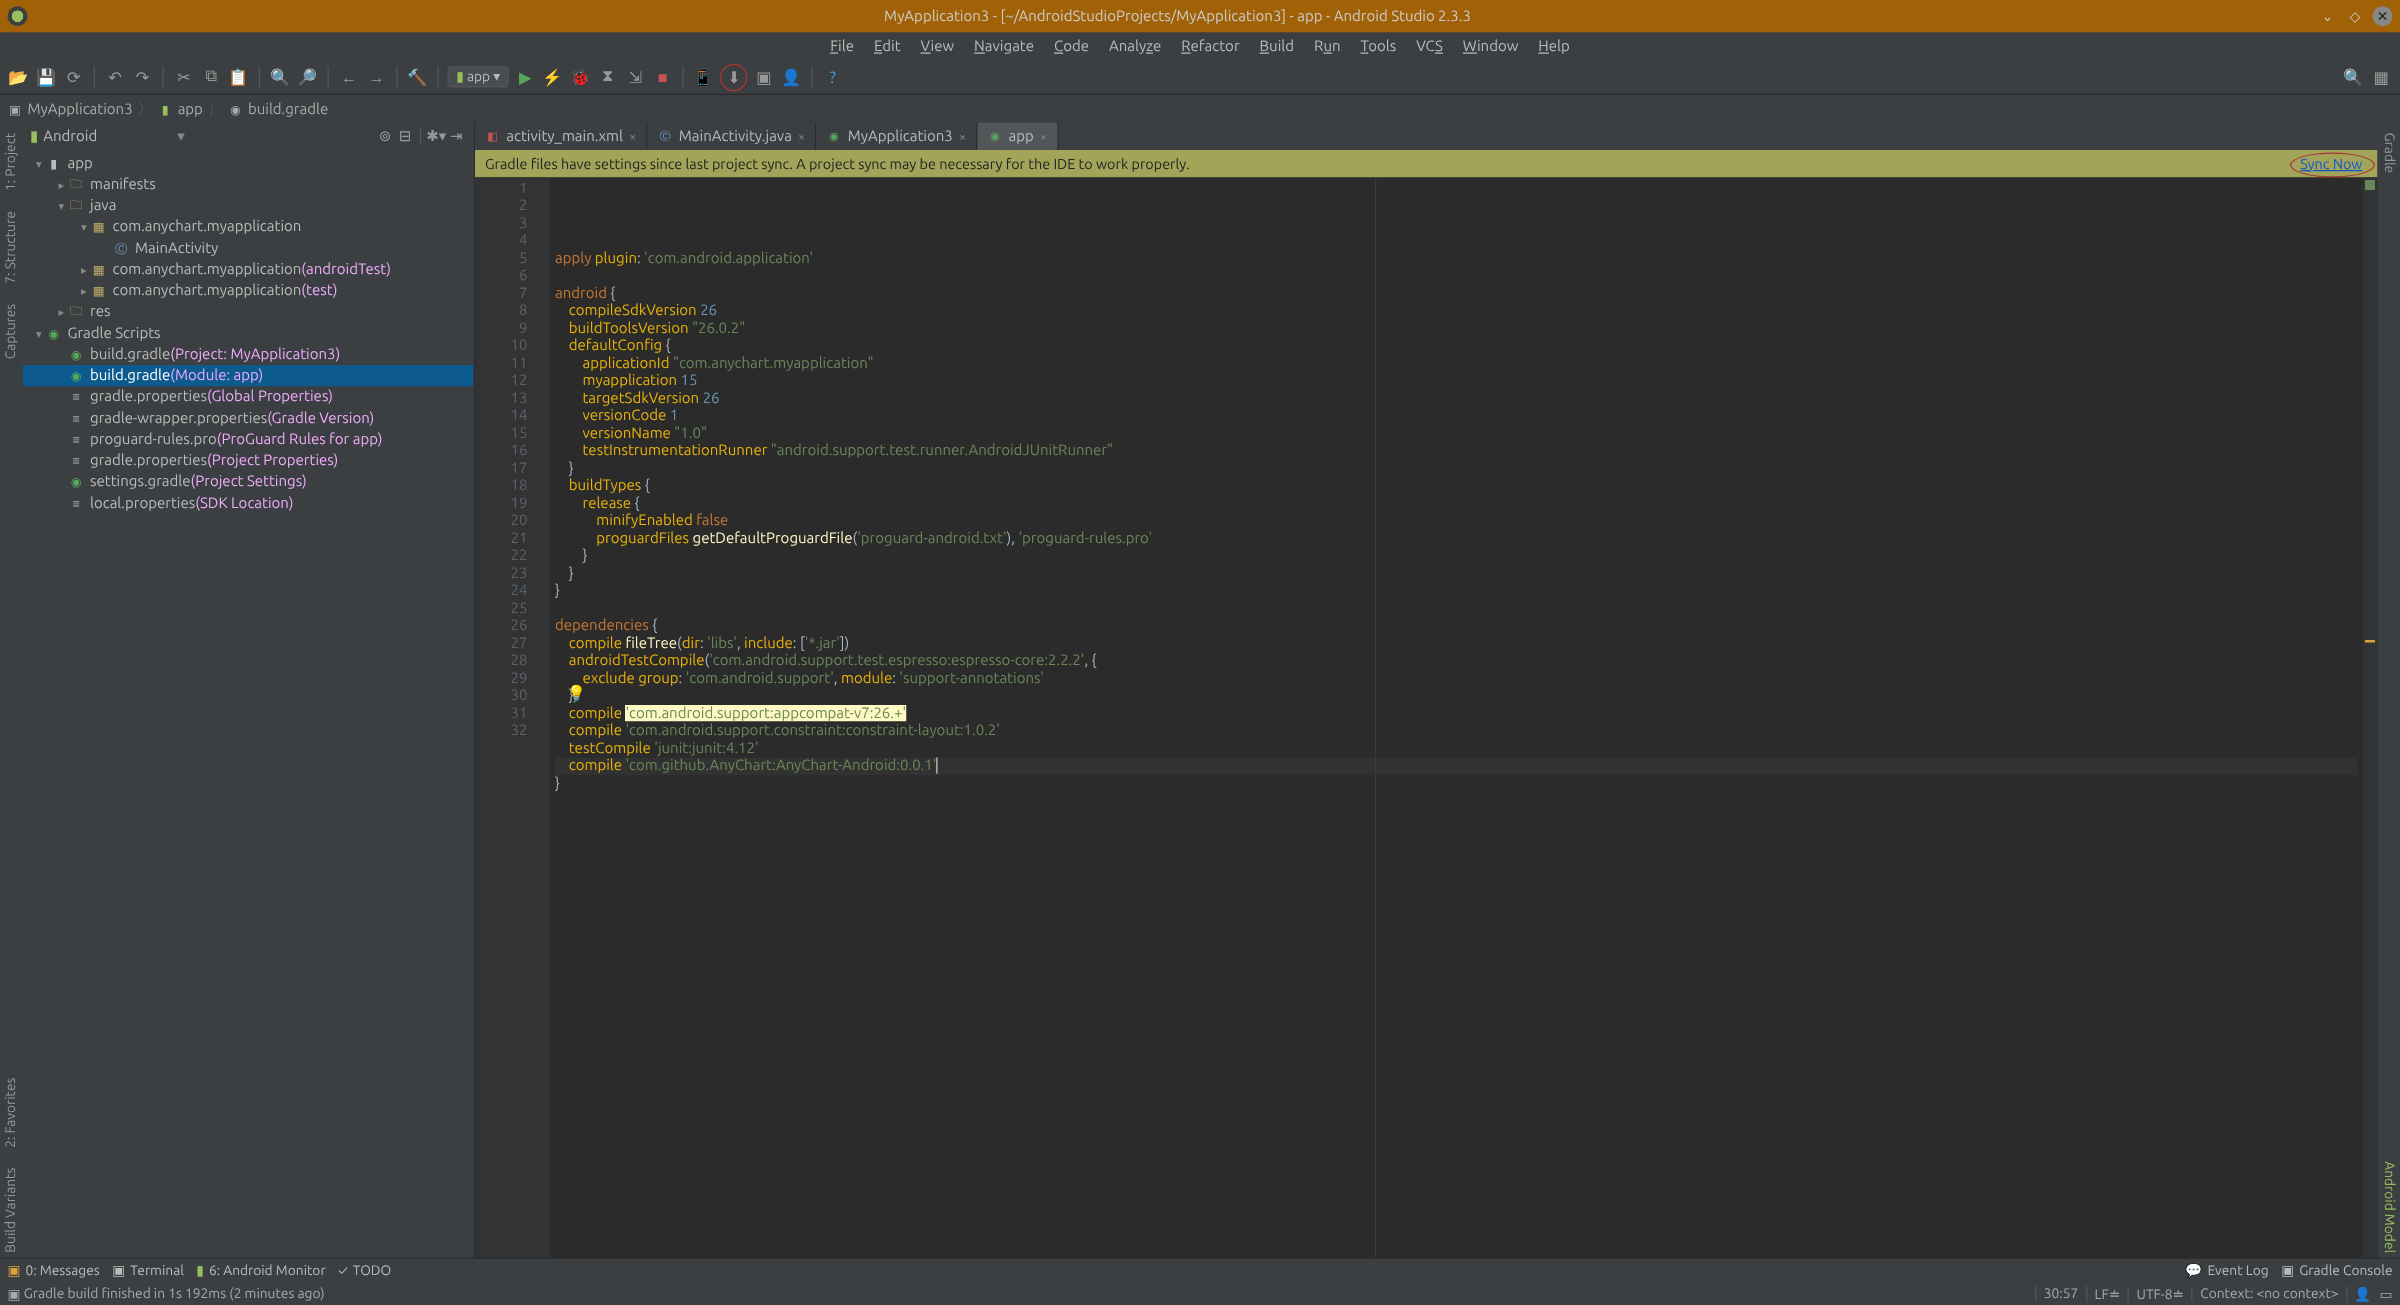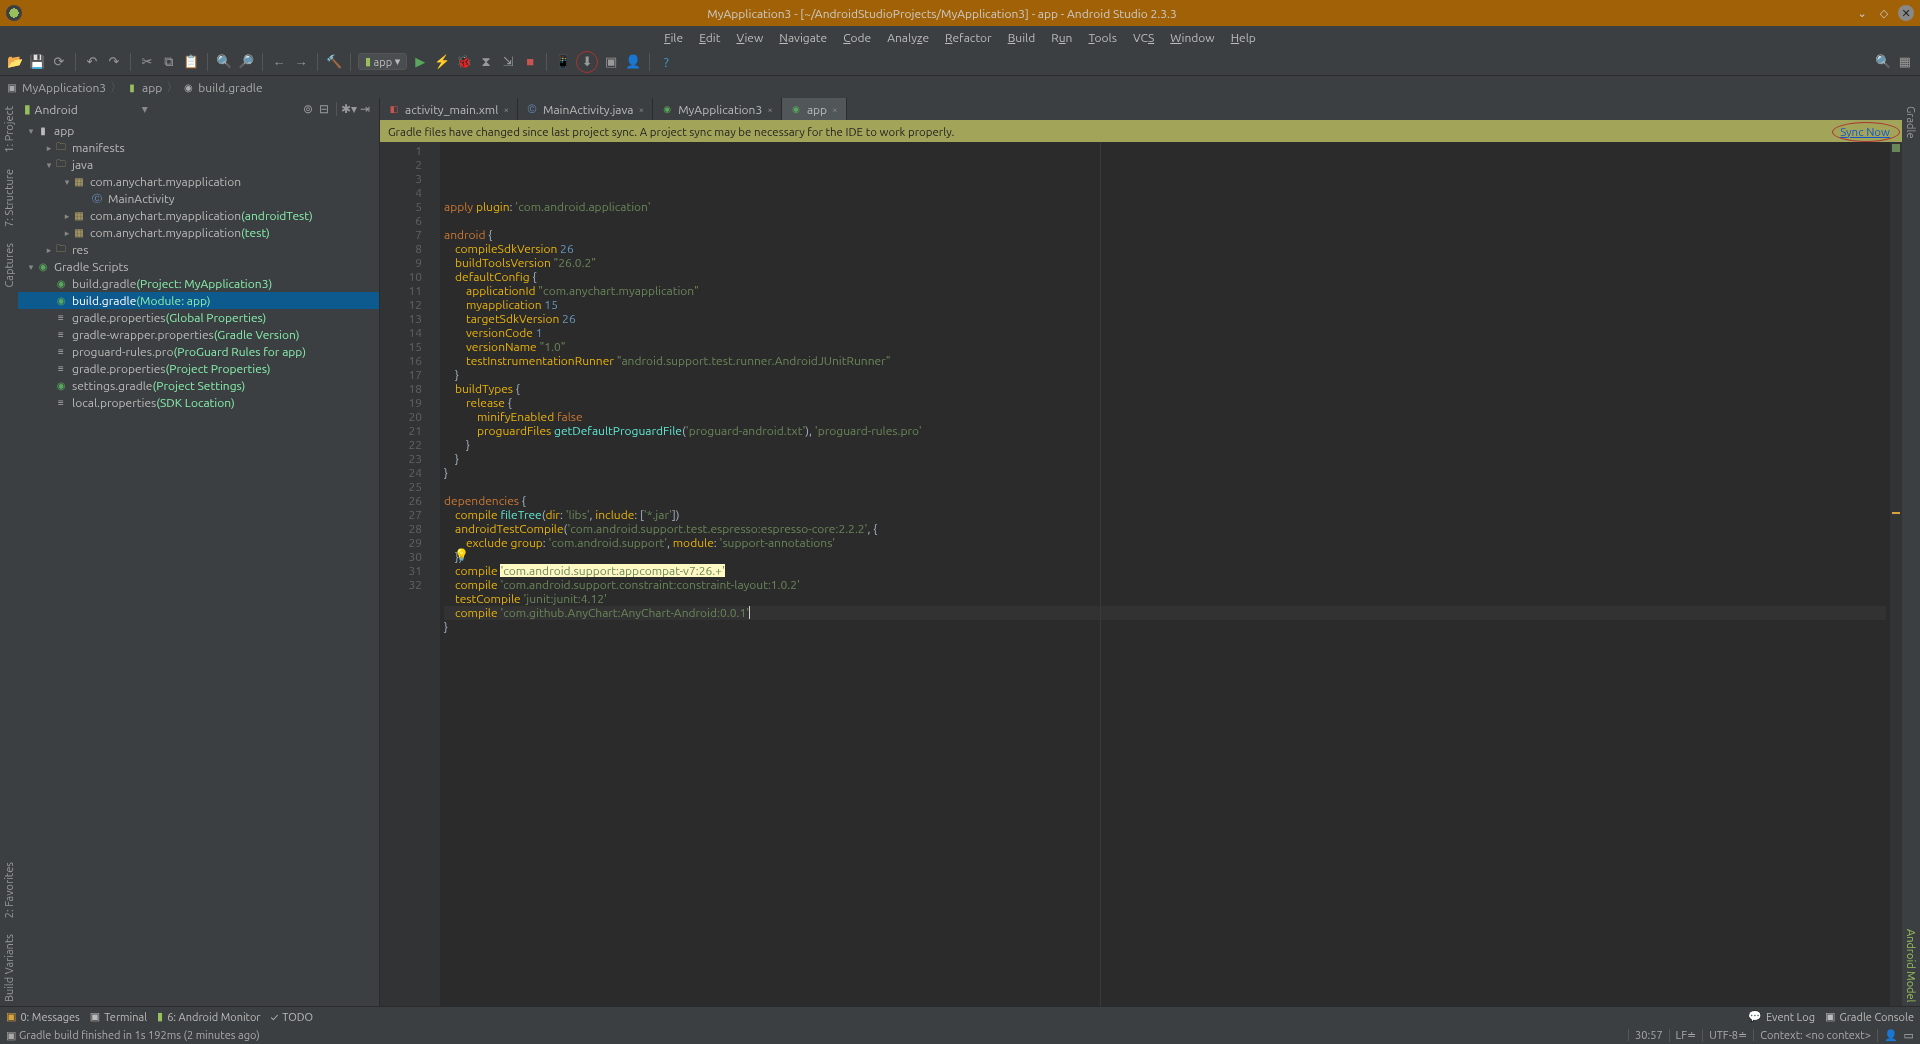--- a/index.html
+++ b/index.html
@@ -35,41 +35,41 @@
 .project-header .hbtn { width: 16px; height: 16px; display: flex; align-items: center; justify-content: center; color: #999; cursor: pointer; }
 .tree { flex: 1; overflow: auto; padding: 2px 0; background: #3c3f41; }
 .tree .row { height: 17px; display: flex; align-items: center; cursor: pointer; white-space: nowrap; }
 .tree .row.sel { background: #0d5a8e; color: #fff; }
 .tree .exp { width: 10px; text-align: center; color: #888; font-size: 9px; }
 .tree .ticon { width: 14px; height: 14px; margin-right: 4px; display: inline-flex; align-items: center; justify-content: center; font-size: 10px; }
 .tree .folder { color: #b9a86a; }
 .tree .gradle-i { color: #57a85c; }
 .tree .prop-i { color: #aaa; }
 .tree .java-i { color: #6e94c7; }
-.tree .gray { color: #86efac; }
+.tree .gray { color: #f0abfc; }
 .editor { flex: 1; display: flex; flex-direction: column; background: #2b2b2b; }
 .tabs { height: 22px; display: flex; align-items: flex-end; background: #3c3f41; }
 .tabs .tab { height: 22px; display: flex; align-items: center; padding: 0 8px; gap: 5px; background: #3c3f41; border-right: 1px solid #2b2b2b; cursor: pointer; }
 .tabs .tab.active { background: #515658; }
 .tabs .tab .x { color: #888; font-size: 10px; }
 .tabs .ticon2 { width: 12px; height: 12px; font-size: 9px; display: inline-flex; align-items: center; justify-content: center; }
 .notification { background: #a2a559; color: #222; height: 22px; display: flex; align-items: center; padding: 0 8px; font-size: 11.5px; }
 .notification .spacer { flex: 1; }
 .notification .sync { color: #1155cc; text-decoration: underline; cursor: pointer; padding: 1px 4px; }
 .notification .ovl { position: relative; }
 .notification .oval { position: absolute; right: -6px; top: -3px; width: 68px; height: 20px; border: 1px solid #a33; border-radius: 50%; pointer-events: none; }
 .code-area { flex: 1; display: flex; background: #2b2b2b; font-family: "DejaVu Sans Mono", Consolas, monospace; font-size: 12px; line-height: 14px; position: relative; }
 .gutter { width: 48px; background: #313335; color: #606366; text-align: right; padding: 2px 6px 2px 2px; user-select: none; }
 .fold-gutter { width: 12px; background: #313335; }
 .code { flex: 1; padding: 2px 4px; color: #a9b7c6; white-space: pre; position: relative; }
 .kw { color: #cc7832; }
 .str { color: #6a8759; }
 .num { color: #6897bb; }
 .id { color: #eab308; }
-.fn { color: #5eead4; }
+.fn { color: #fef9c3; }
 .hl-line { background: #323232; }
 .sel-bg { background: #fef9c3; }
 .caret { border-left: 1px solid #ccc; animation: blink 1s infinite; }
 @keyframes blink { 50% { opacity: 0; } }
 .ruler { position: absolute; left: 660px; top: 0; bottom: 0; width: 1px; background: #3a3a3a; }
 .err-stripe { width: 12px; background: #313335; }
 .bottom-bar { height: 20px; background: #3c3f41; display: flex; align-items: center; padding: 0 6px; gap: 10px; border-top: 1px solid #2b2b2b; }
 .bottom-bar .btab { display: flex; align-items: center; gap: 4px; cursor: pointer; font-size: 11px; }
 .bottom-bar .spacer { flex: 1; }
 .status { height: 18px; background: #3c3f41; display: flex; align-items: center; padding: 0 6px; font-size: 11px; color: #aaa; }
@@ -303,21 +303,21 @@
           <span>MyApplication3</span>
           <span class="x">×</span>
         </div>
         <div class="tab active">
           <span class="ticon2" style="color:#57a85c">◉</span>
           <span>app</span>
           <span class="x">×</span>
         </div>
       </div>
     <div class="notification">
-      <span>Gradle files have changed since last project sync. A project sync may be necessary for the IDE to work properly.</span>
+      <span>Gradle files have settings since last project sync. A project sync may be necessary for the IDE to work properly.</span>
       <span class="spacer"></span>
       <span class="ovl">
         <a class="sync">Sync Now</a>
         <span class="oval"></span>
       </span>
     </div>
     <div class="code-area">
       <div class="gutter" id="linenos">1<br>2<br>3<br>4<br>5<br>6<br>7<br>8<br>9<br>10<br>11<br>12<br>13<br>14<br>15<br>16<br>17<br>18<br>19<br>20<br>21<br>22<br>23<br>24<br>25<br>26<br>27<br>28<br>29<br>30<br>31<br>32<br></div>
       <div class="fold-gutter"></div>
       <div class="code" id="code">

